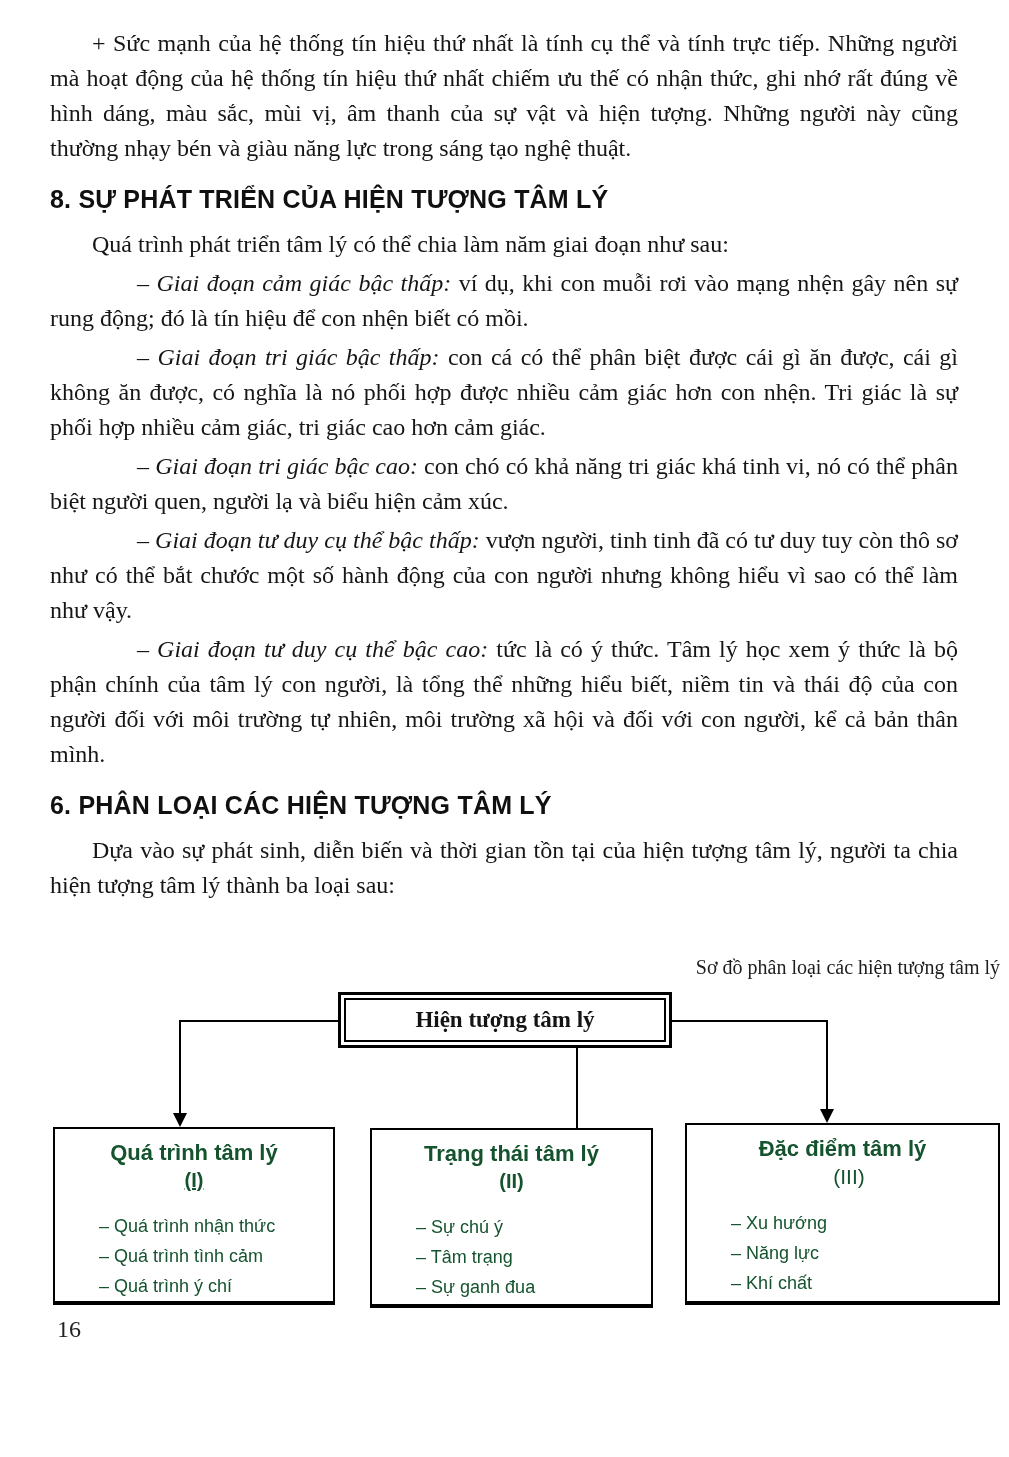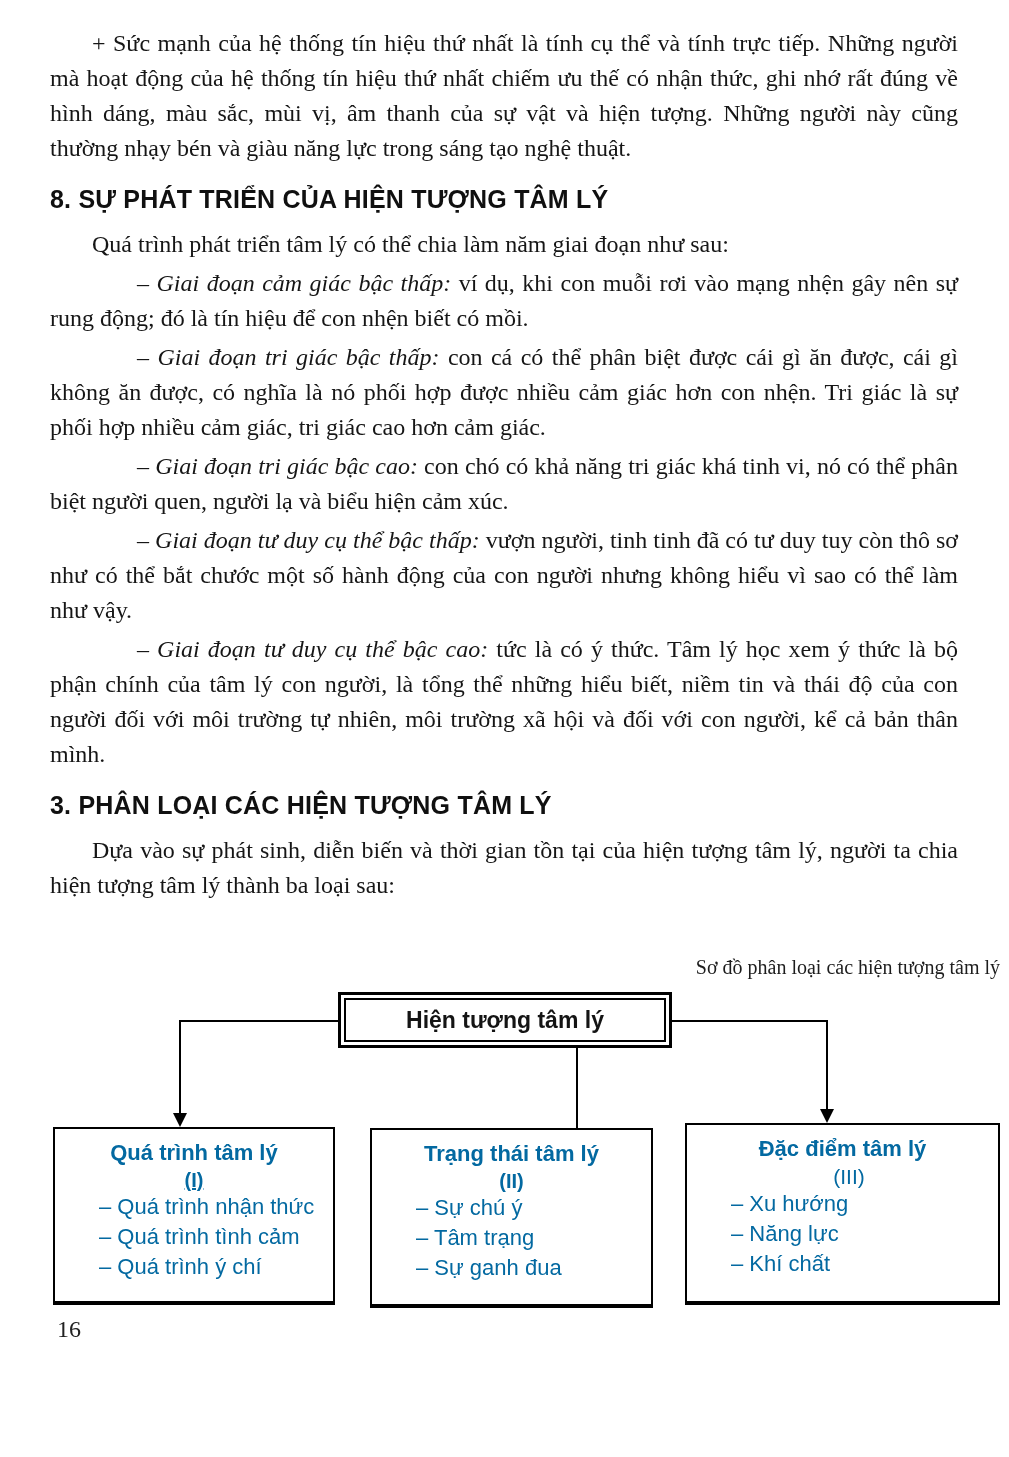--- a/index.html
+++ b/index.html
@@ -33,38 +33,38 @@
     font-family:Liberation Serif, serif;
     font-size:20px; color:#1d1d1d;
   }
   .root-box {
     position:absolute; left:338px; top:992px; width:334px; height:56px;
     border:3px solid #000; padding:3px; box-sizing:border-box; background:#fff;
   }
   .root-box-inner {
     border:2px solid #000; width:100%; height:100%;
     display:flex; align-items:center; justify-content:center;
-    font-family:Liberation Sans, sans-serif;
+    font-family:Liberation Serif, serif;
     font-weight:bold; font-size:23px; box-sizing:border-box;
   }
   .cat-box {
     position:absolute; box-sizing:border-box; background:#fff;
     border:2px solid #000; border-bottom-width:4px;
-    font-family:"Liberation Sans", sans-serif; color:#0369a1;
+    font-family:"Liberation Sans", sans-serif; color:#14532d;
   }
   .cat-box-1 { left:53px;  top:1127px; width:282px; height:178px; }
   .cat-box-2 { left:370px; top:1128px; width:283px; height:180px; }
   .cat-box-3 { left:685px; top:1123px; width:315px; height:182px; }
   .cat-title   { text-align:center; font-weight:bold; font-size:22px; margin-top:11px; }
   .cat-numeral { text-align:center; font-weight:bold; font-size:20px; margin-top:3px; }
   .cat-box-1 .cat-numeral { text-decoration:underline; }
   .cat-box-3 .cat-numeral { font-weight:normal; font-size:21px;margin-left:13px; }
   .cat-items {
-    list-style:none; margin:0 0 0; padding:0 4px 0 44px;
-    font-size:22px; line-height:30px;
+    list-style:none; margin:19px 0 0; padding:0 4px 0 44px;
+    font-size:18px; line-height:30px;
   }
   .connectors {
     position:absolute; left:0; top:0; width:1009px; height:1457px;
     pointer-events:none;
   }
   .page-num {
     position:absolute; left:57px; top:1316px;
     font-size:24px; color:#222;
   }
 </style>
@@ -84,21 +84,21 @@
     <p class="para"><span class="lead">– Giai đoạn cảm giác bậc thấp:</span> <span>ví dụ, khi con muỗi rơi vào mạng nhện gây nên sự rung động; đó là tín hiệu để con nhện biết có mồi.</span></p>
 
     <p class="para"><span class="lead">– Giai đoạn tri giác bậc thấp:</span> <span>con cá có thể phân biệt được cái gì ăn được, cái gì không ăn được, có nghĩa là nó phối hợp được nhiều cảm giác hơn con nhện. Tri giác là sự phối hợp nhiều cảm giác, tri giác cao hơn cảm giác.</span></p>
 
     <p class="para"><span class="lead">– Giai đoạn tri giác bậc cao:</span> <span>con chó có khả năng tri giác khá tinh vi, nó có thể phân biệt người quen, người lạ và biểu hiện cảm xúc.</span></p>
 
     <p class="para"><span class="lead">– Giai đoạn tư duy cụ thể bậc thấp:</span> <span>vượn người, tinh tinh đã có tư duy tuy còn thô sơ như có thể bắt chước một số hành động của con người nhưng không hiểu vì sao có thể làm như vậy.</span></p>
 
     <p class="para"><span class="lead">– Giai đoạn tư duy cụ thể bậc cao:</span> <span>tức là có ý thức. Tâm lý học xem ý thức là bộ phận chính của tâm lý con người, là tổng thể những hiểu biết, niềm tin và thái độ của con người đối với môi trường tự nhiên, môi trường xã hội và đối với con người, kể cả bản thân mình.</span></p>
 
-    <div class="heading">3. PHÂN LOẠI CÁC HIỆN TƯỢNG TÂM LÝ</div>
+    <div class="heading">6. PHÂN LOẠI CÁC HIỆN TƯỢNG TÂM LÝ</div>
 
     <p class="para">Dựa vào sự phát sinh, diễn biến và thời gian tồn tại của hiện tượng tâm lý, người ta chia hiện tượng tâm lý thành ba loại sau:</p>
 
   </div>
 
   <div class="diagram-caption">Sơ đồ phân loại các hiện tượng tâm lý</div>
 
   <svg class="connectors" viewBox="0 0 1009 1457" xmlns="http://www.w3.org/2000/svg">
 
     <polyline points="338,1021 180,1021 180,1115" fill="none" stroke="#000" stroke-width="2"></polyline>

